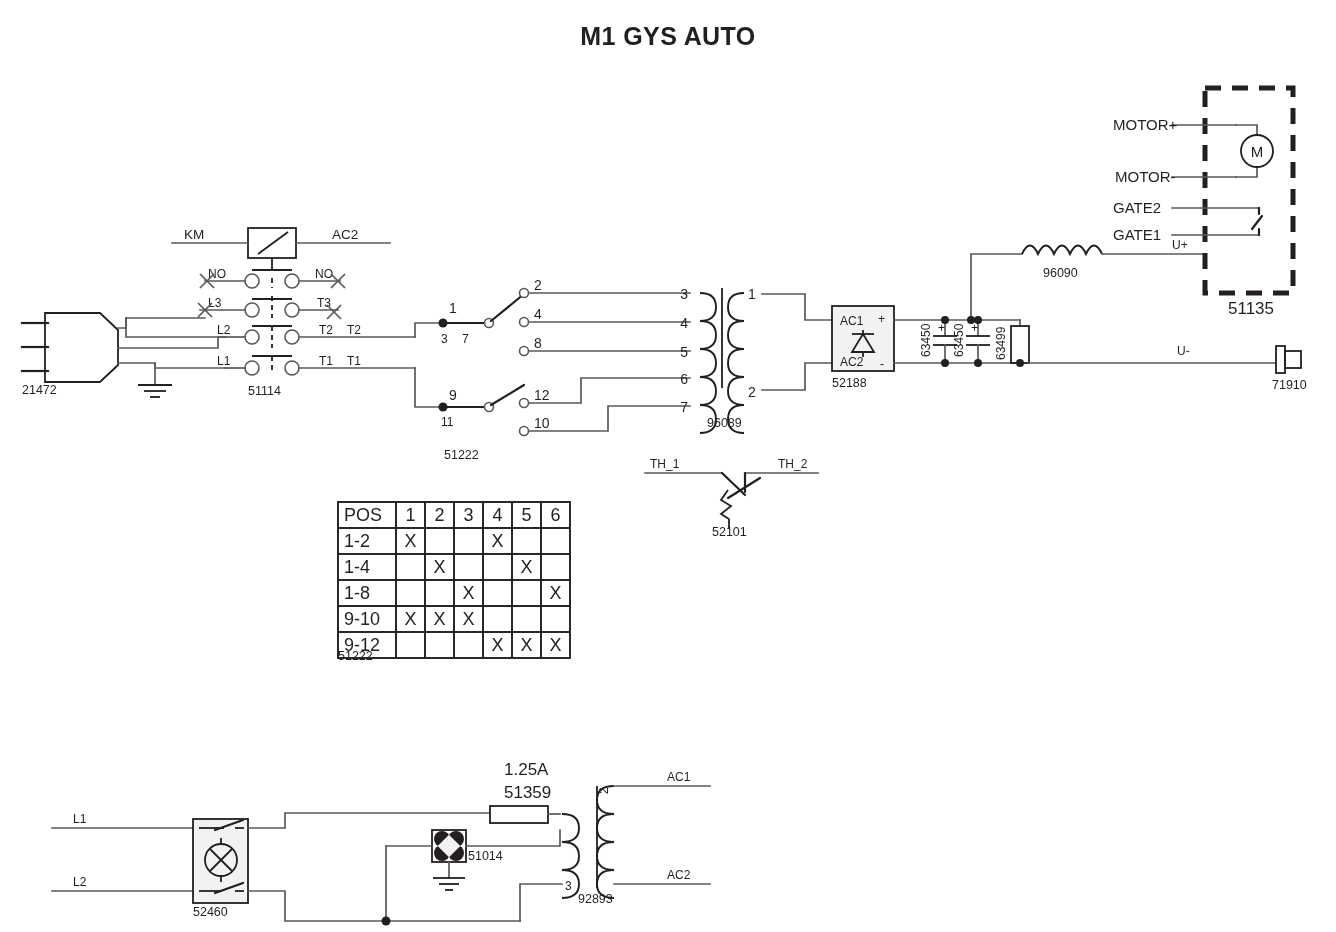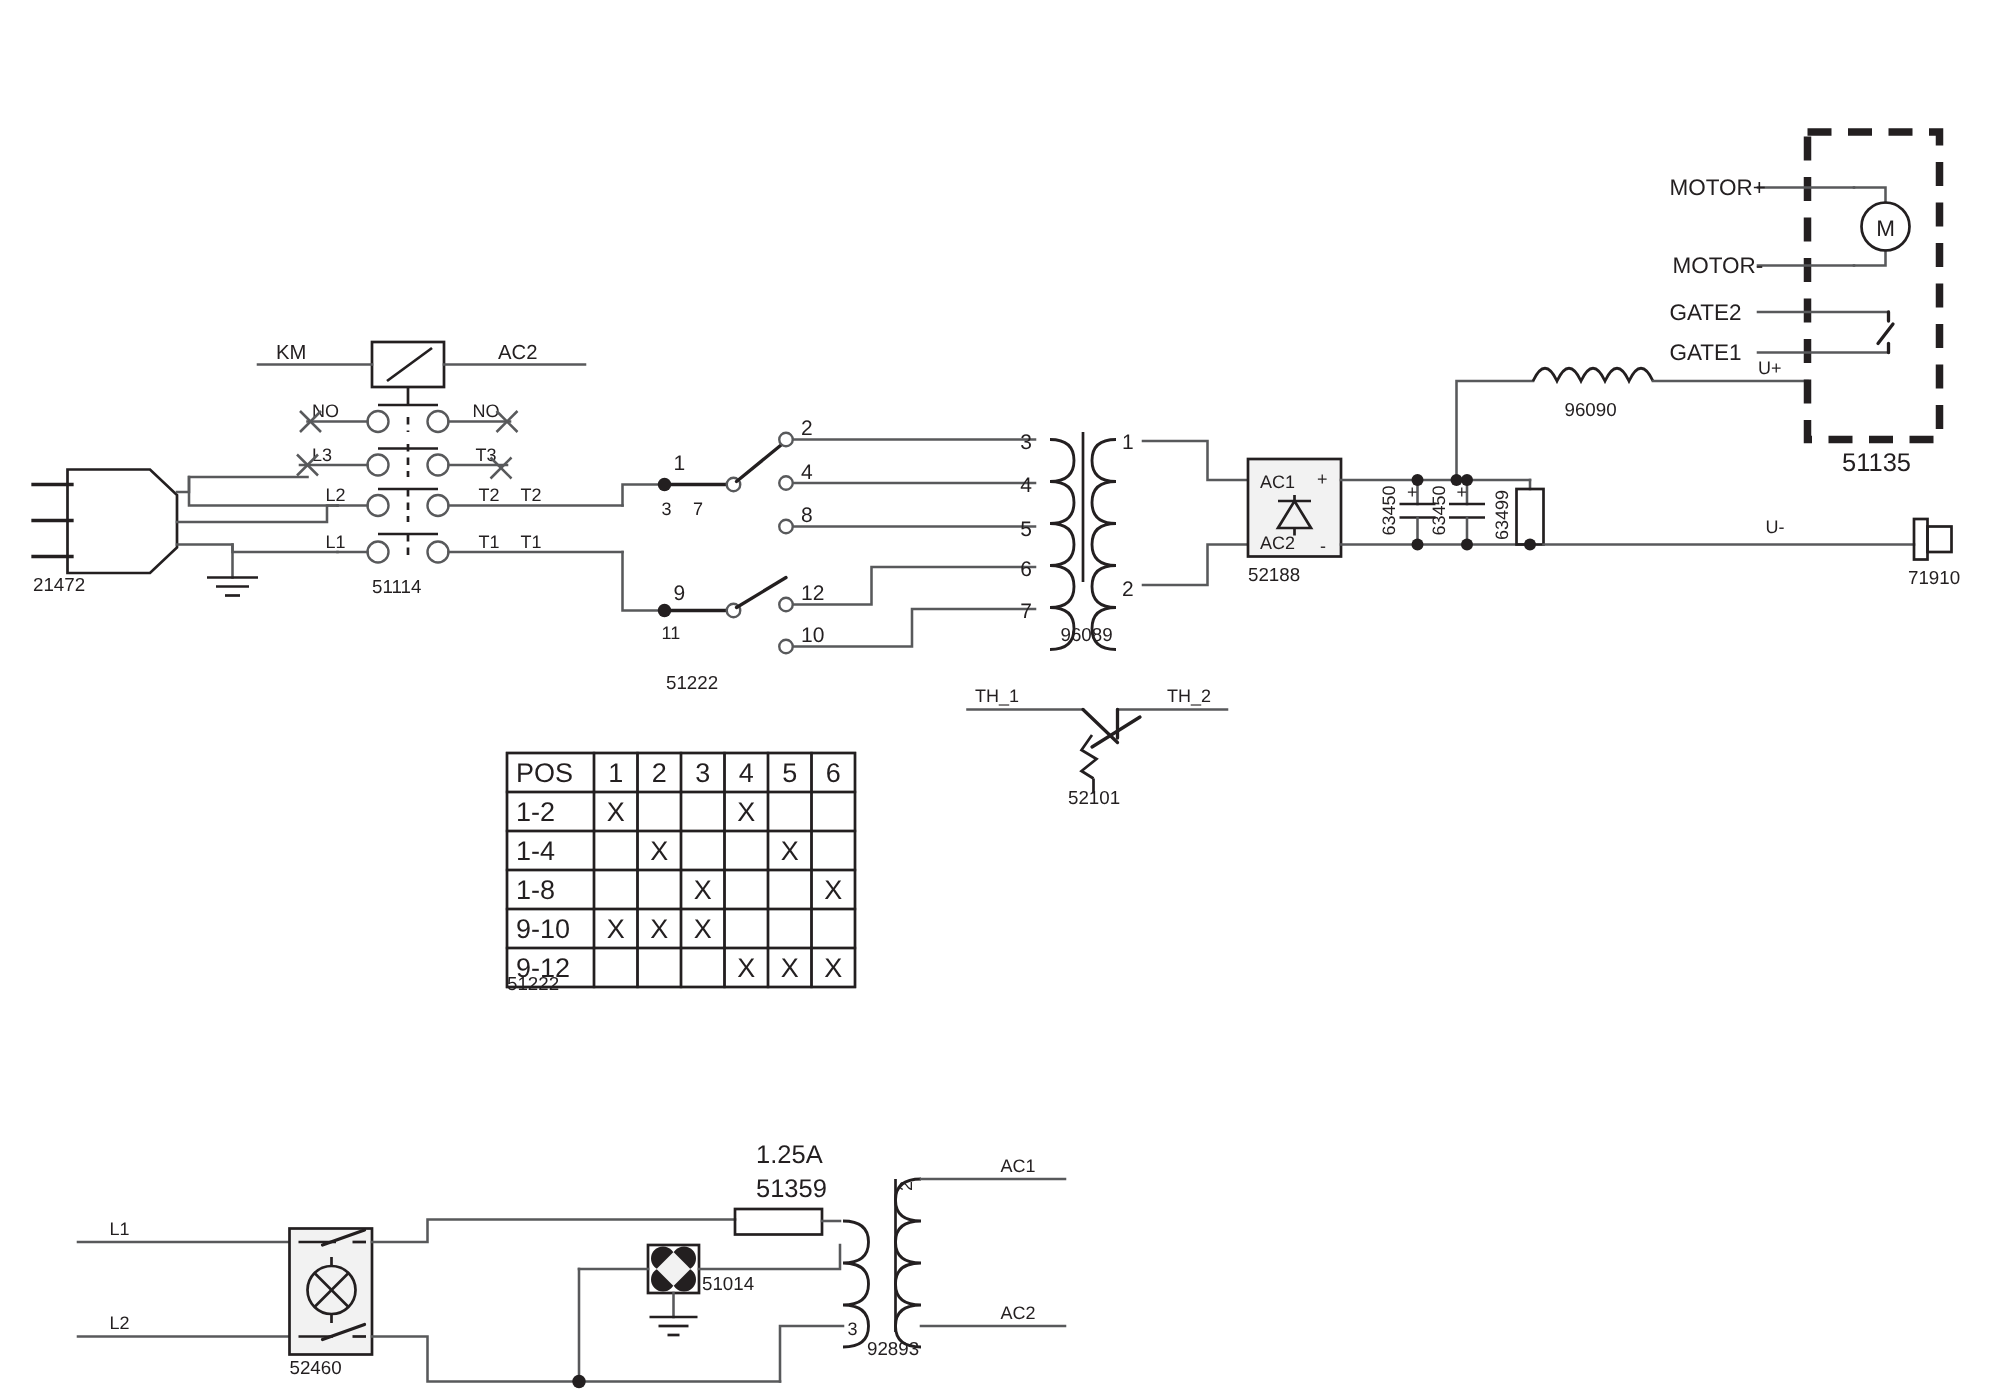--- a/index.html
+++ b/index.html
@@ -100,20 +100,21 @@
     stroke: #58595b;
     stroke-width: 1.7;
   }
   .fanblade { fill: #231f20; }
 </style>
 </head>
 <body>
 
 <div id="schematic-root">
 
+  <div class="title">M1 GYS AUTO</div>
 
   <svg width="1336" height="932" viewBox="0 0 1336 932">
 
     <g>
       <path class="comp" d="M45 313 L100 313 L118 330 L118 365 L100 382 L45 382 Z"></path>
       <line class="wire-dk" x1="22" y1="323" x2="48" y2="323" stroke-width="5"></line>
       <line class="wire-dk" x1="22" y1="347" x2="48" y2="347" stroke-width="5"></line>
       <line class="wire-dk" x1="22" y1="371" x2="48" y2="371" stroke-width="5"></line>
       <text class="ref" x="22" y="394">21472</text>
     </g>

